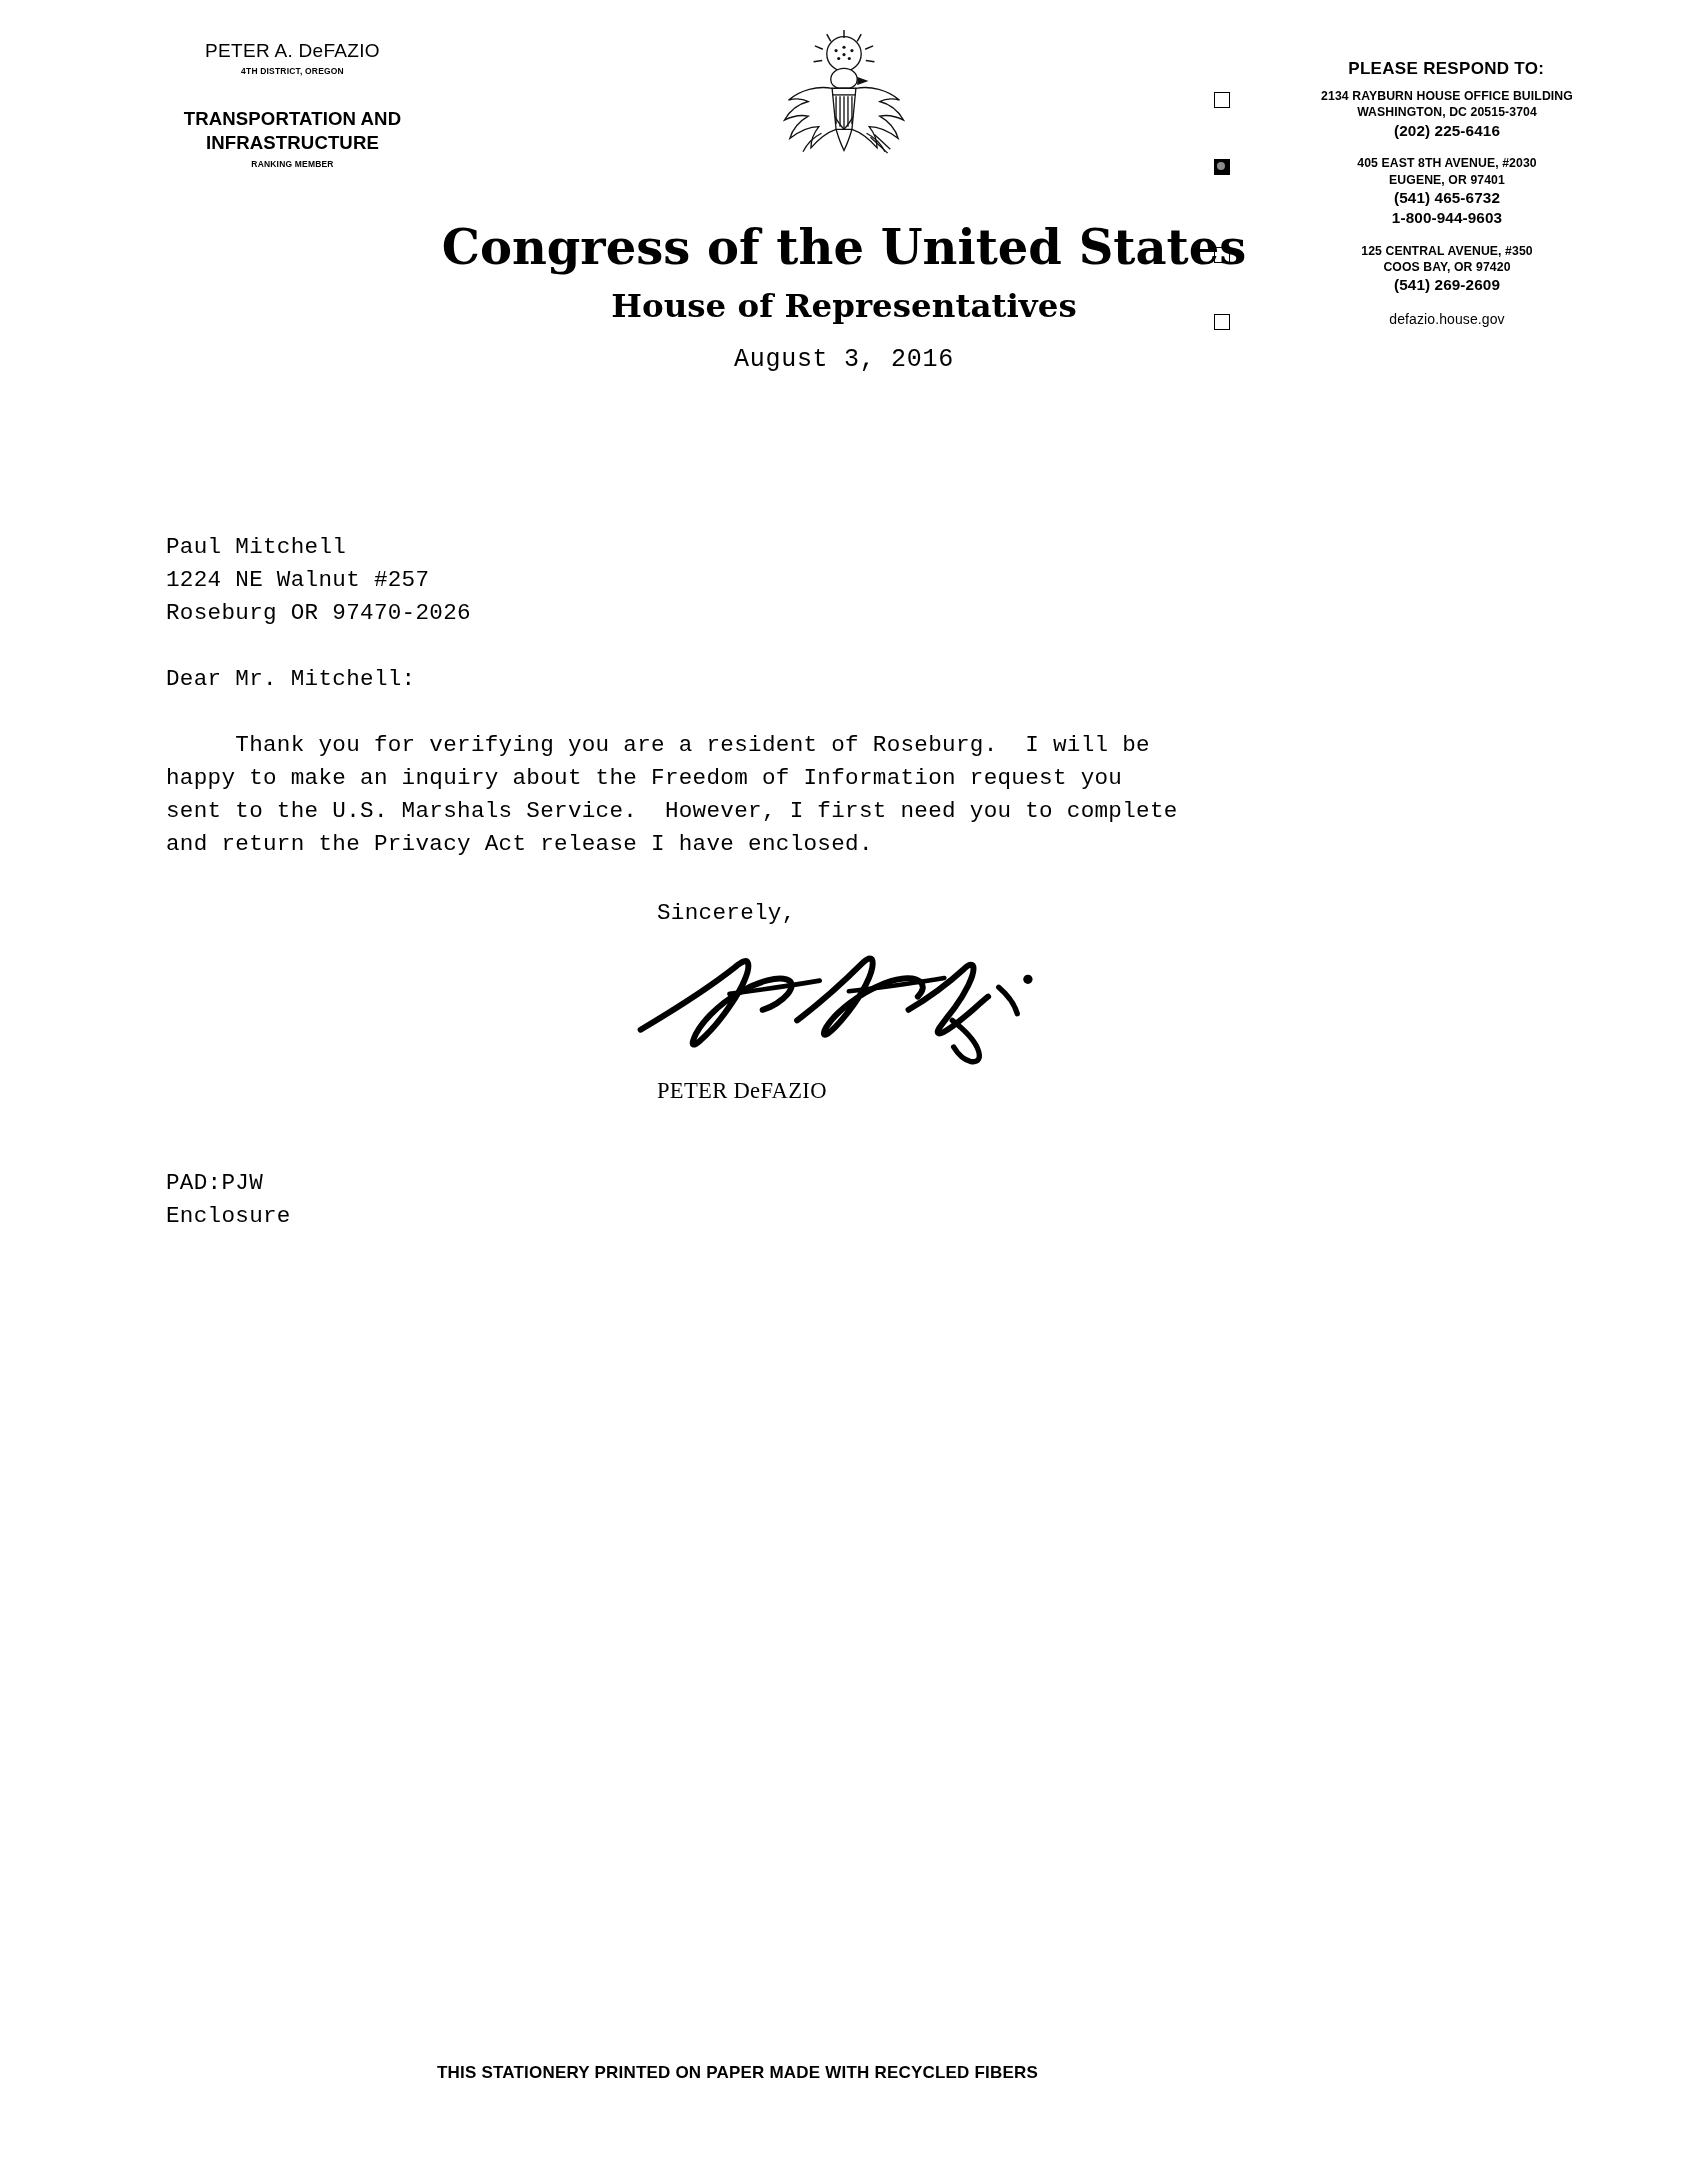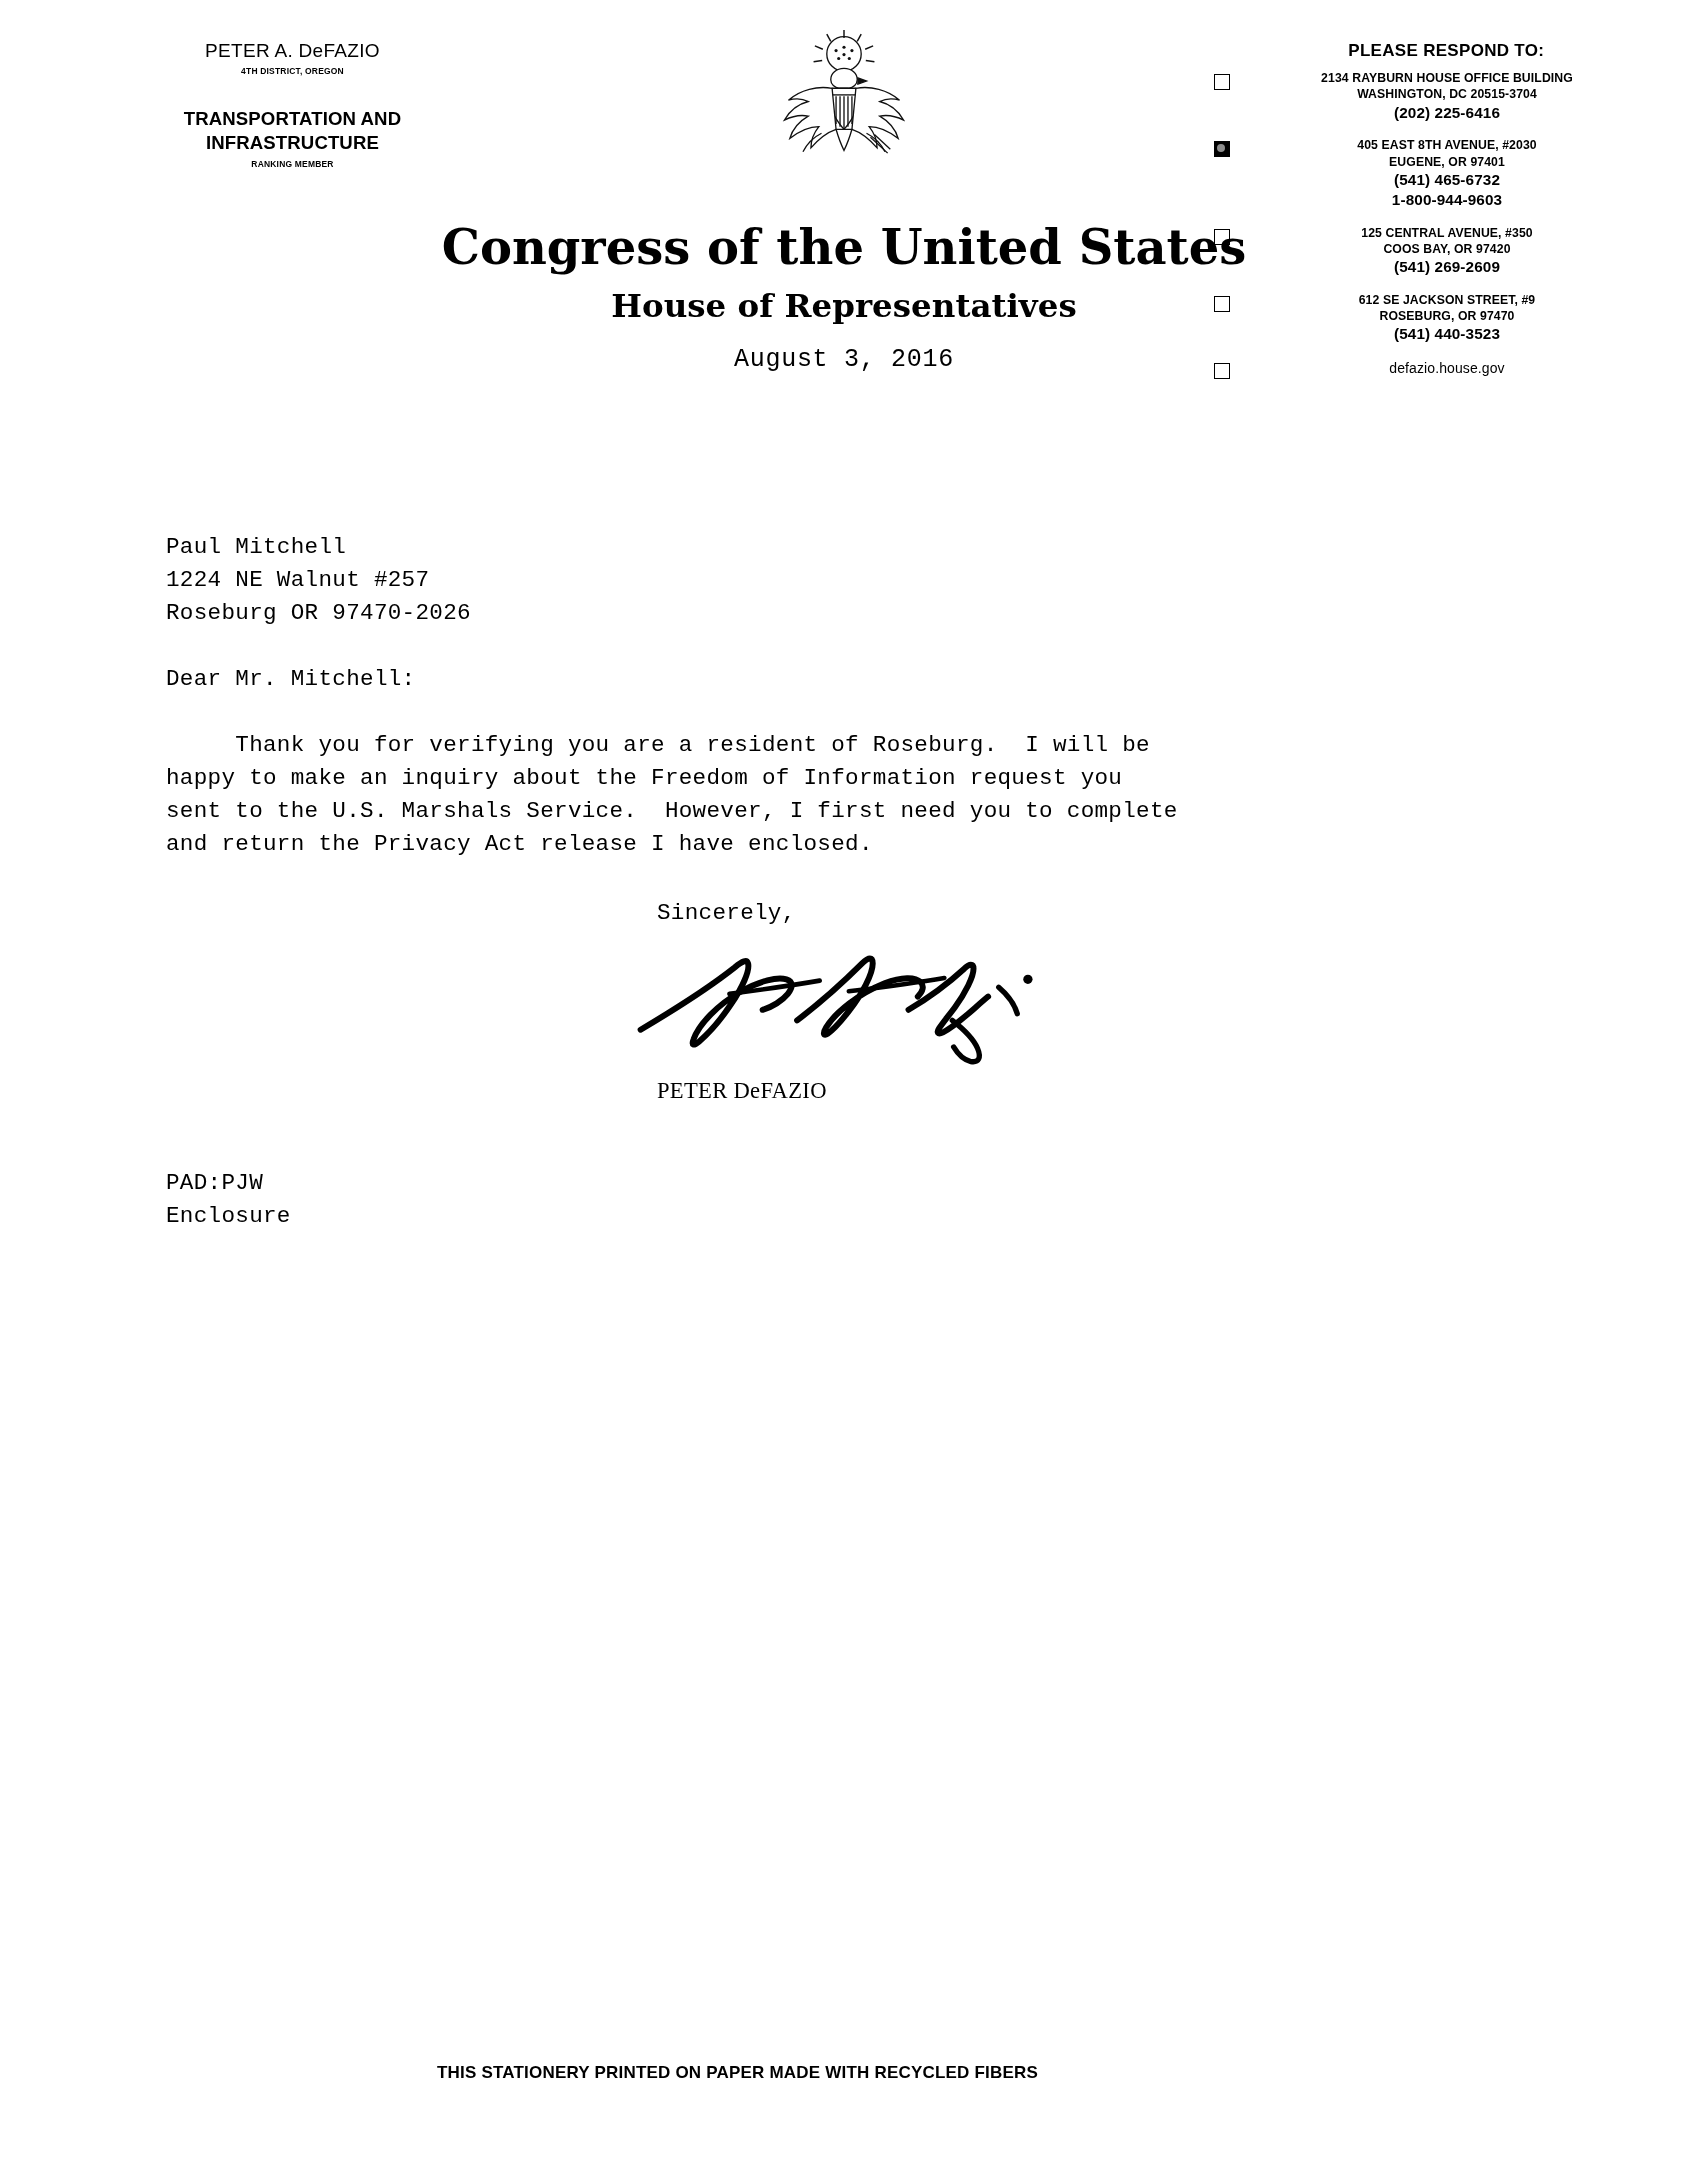--- a/index.html
+++ b/index.html
@@ -105,21 +105,21 @@
     font-family: "Liberation Mono", monospace;
     font-size: 25px;
     margin-top: 20px;
     letter-spacing: 0.7px;
   }
 
   
   .lh-right {
     position: absolute;
     left: 1214px;
-    top: 41px;
+    top: 59px;
     width: 438px;
   }
   .respond-to {
     text-align: center;
     font-size: 17px;
     font-weight: 700;
     letter-spacing: 0.3px;
     margin-bottom: 9.3px;
     padding-left: 26.5px;
   }
@@ -309,28 +309,20 @@
 
       <div class="addr-row">
         <span class="addr-box"></span>
         <span class="addr-lines">
           <span class="l sc">125 CENTRAL AVENUE, #350</span>
           <span class="l sc">COOS BAY, OR 97420</span>
           <span class="l">(541) 269-2609</span>
         </span>
       </div>
 
-      <div class="addr-row">
-        <span class="addr-box"></span>
-        <span class="addr-lines">
-          <span class="l sc">612 SE JACKSON STREET, #9</span>
-          <span class="l sc">ROSEBURG, OR 97470</span>
-          <span class="l">(541) 440-3523</span>
-        </span>
-      </div>
 
       <div class="addr-row">
         <span class="addr-box"></span>
         <span class="addr-lines">
           <span class="l web">defazio.house.gov</span>
         </span>
       </div>
     </div>
   </div>
 

